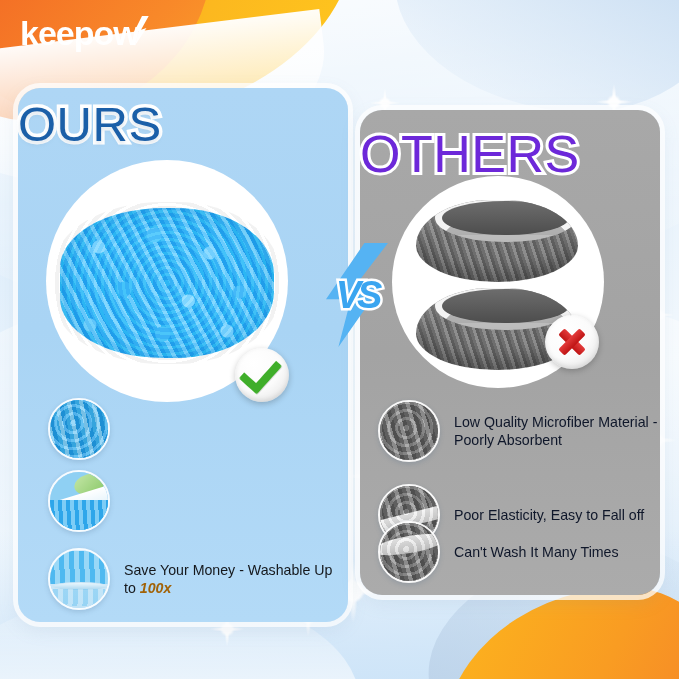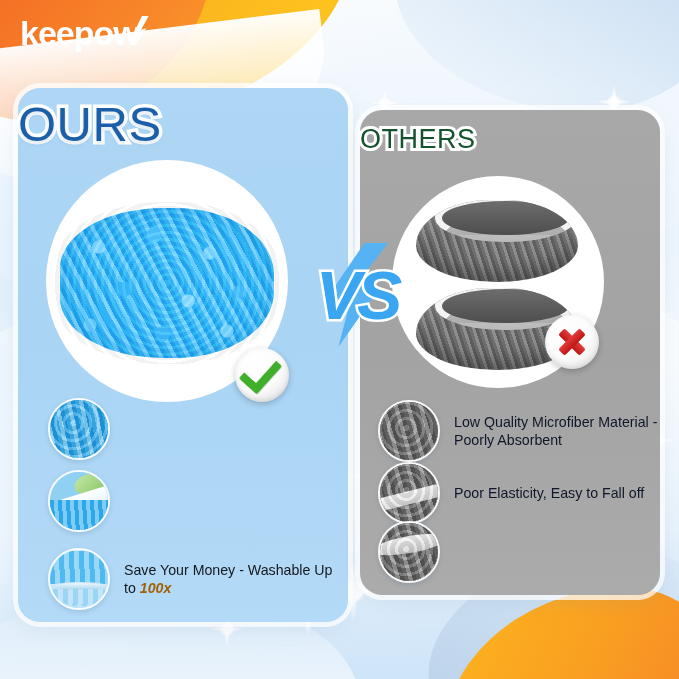--- a/index.html
+++ b/index.html
@@ -98,21 +98,21 @@
   .heading{
     position:absolute;width:100%;text-align:left;
     font-weight:400;letter-spacing:.5px;
   }
   .heading-ours{
     top:96px;font-size:49px;color:#1b5fa8;
     -webkit-text-stroke:7px #fff;paint-order:stroke fill;
     text-shadow:0 3px 4px rgba(120,150,180,.25);
   }
   .heading-others{
-    top:124px;font-size:27px;color:#14532d;
+    top:124px;font-size:52px;color:#6d28d9;
     -webkit-text-stroke:6px #fff;paint-order:stroke fill;
   }
 
   
   .hero-circle{
     position:absolute;border-radius:50%;background:#fff;overflow:hidden;
   }
   .hero-ours{left:46px;top:160px;width:242px;height:242px;}
   .hero-others{left:392px;top:176px;width:212px;height:212px;}
 
@@ -164,21 +164,21 @@
     display:flex;align-items:center;justify-content:center;
   }
   .vs .bolt{
     position:absolute;left:50%;top:50%;width:62px;height:104px;
     transform:translate(-50%,-50%);
     background:#55b3f3;
     clip-path:polygon(62% 0,100% 0,46% 42%,88% 42%,20% 100%,40% 54%,0 54%);
     filter:drop-shadow(0 0 2px #fff) drop-shadow(0 0 4px #fff);
   }
   .vs .txt{
-    position:relative;z-index:2;font-size:68px;font-weight:700;font-style:italic;
+    position:relative;z-index:2;font-size:38px;font-weight:700;font-style:italic;
     color:#3aa5f0;-webkit-text-stroke:5px #fff;paint-order:stroke fill;
     letter-spacing:-4px;line-height:1;
   }
 
   
   .verdict{
     position:absolute;width:54px;height:54px;border-radius:50%;
     background:radial-gradient(circle at 34% 28%,#fff 0%,#fbfbfb 52%,#dedede 100%);
     box-shadow:0 2px 6px rgba(0,0,0,.22), inset 0 -2px 5px rgba(0,0,0,.1);
     display:flex;align-items:center;justify-content:center;
@@ -377,34 +377,35 @@
 </div>
 
 <div class="col-others">
   <div class="feat" style="left:378px;top:400px;">
     <div class="thumb">
         <div class="t-gray"></div>
       </div>
     <div class="label">Low Quality Microfiber Material - Poorly Absorbent</div>
   </div>
 
-  <div class="feat" style="left:378px;top:462px;text-align:center;">
+  <div class="feat" style="left:378px;top:484px;text-align:center;">
     <div class="thumb">
         <div class="t-gray">
           <span class="wb a"></span>
         </div>
       </div>
     <div class="label">Poor Elasticity, Easy to Fall off</div>
   </div>
 
   <div class="feat" style="left:378px;top:521px;">
     <div class="thumb">
         <div class="t-gray">
           <span class="wb b"></span>
         </div>
       </div>
+    <div class="label">Can't Wash It Many Times</div>
   </div>
 </div>
 
 <div class="vs">
   <span class="bolt"></span>
   <span class="txt">VS</span>
 </div>
 
 </body></html>

